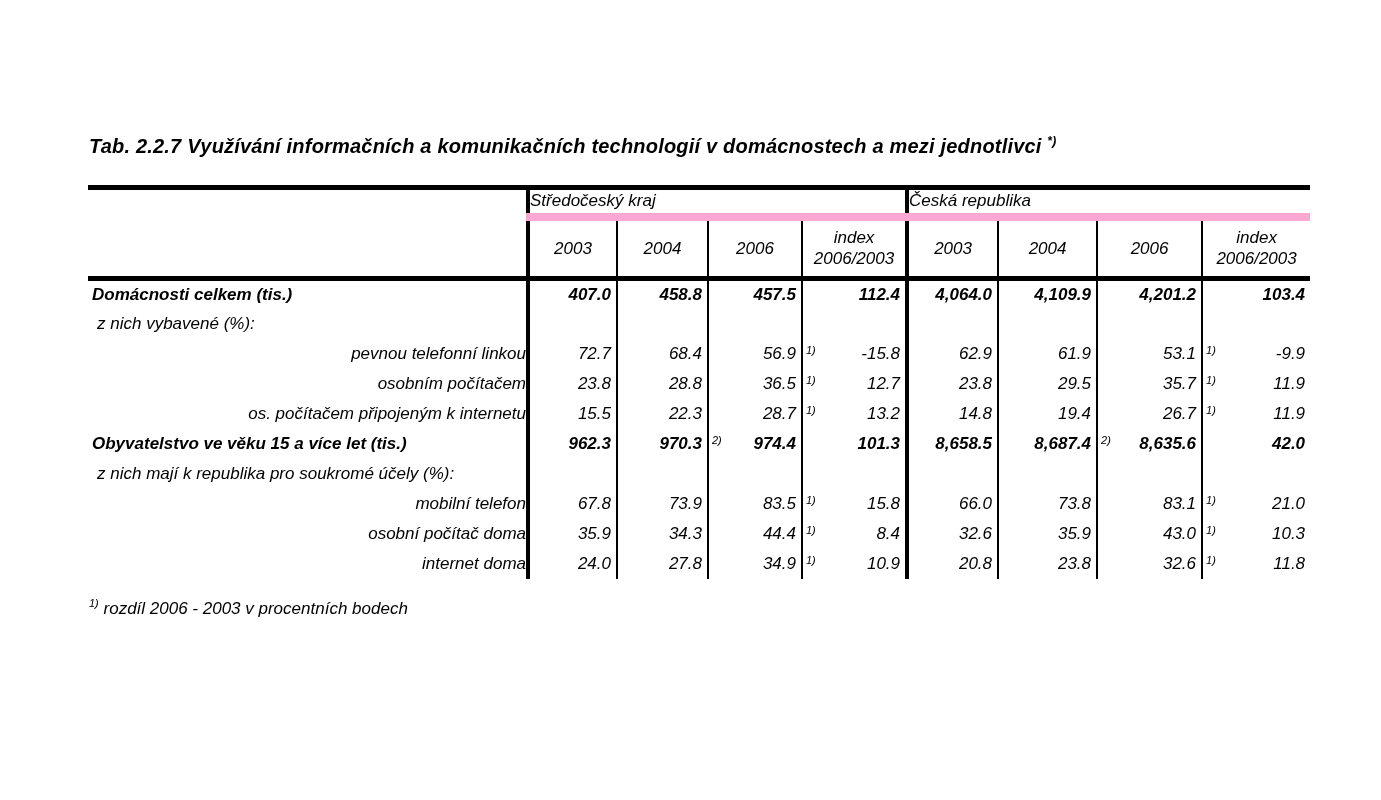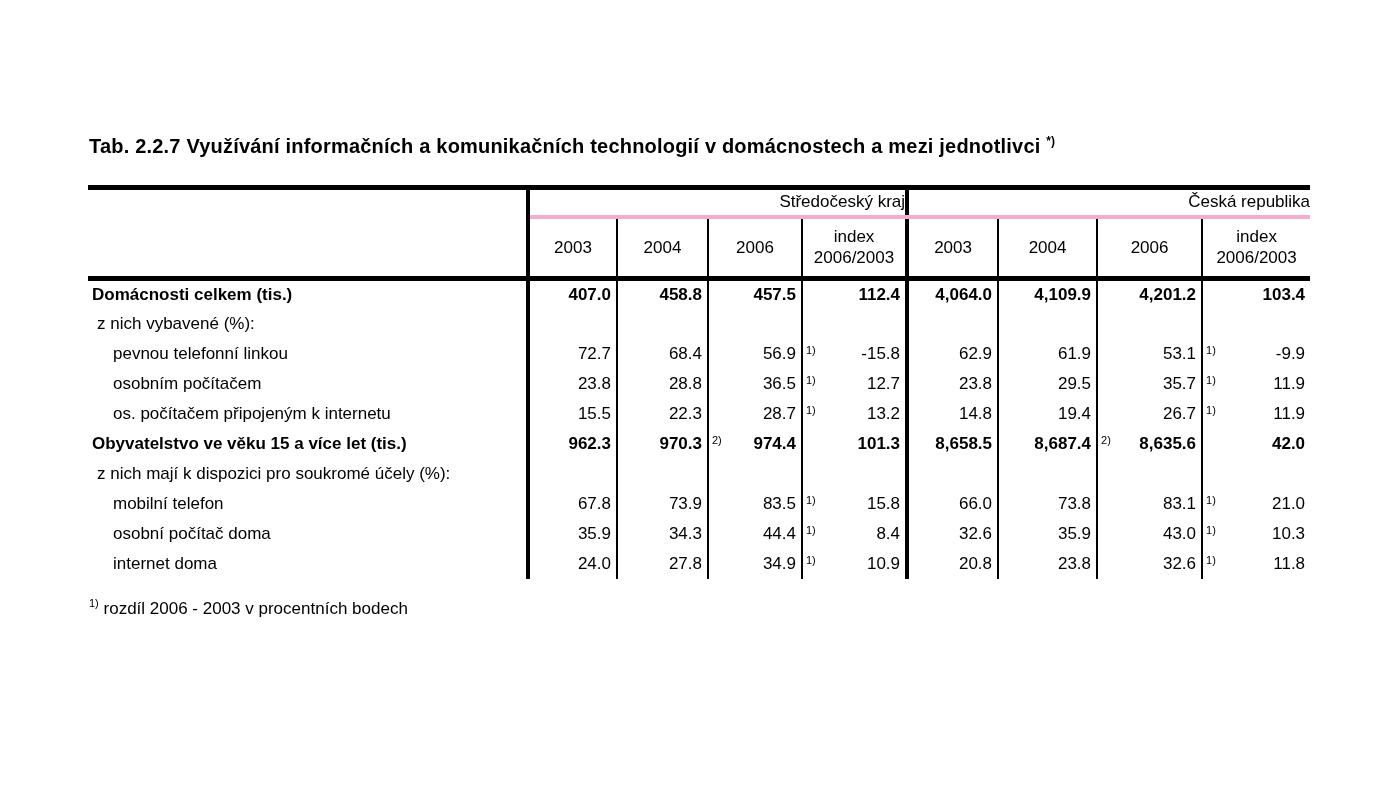--- a/index.html
+++ b/index.html
@@ -5,20 +5,21 @@
   * { box-sizing: border-box; }
   html, body { margin: 0; padding: 0; background: #ffffff; }
   .page {
     position: relative;
     width: 1381px;
     height: 800px;
     background: #ffffff;
     color: #000000;
     font-family: "Liberation Sans", "DejaVu Sans", sans-serif;
     overflow: hidden;
+    font-style: italic;
   }
   .title {
     position: absolute;
     left: 89px;
     top: 134px;
     font-size: 20px;
     font-weight: bold;
     margin: 0;
     white-space: nowrap;
     letter-spacing: 0.2px;
@@ -35,24 +36,24 @@
     font-size: 17px;
     border-top: 5px solid #000;
   }
   
   thead td.stub {
     border-right: 4px solid #000;
     border-bottom: 5px solid #000;
   }
   thead th.group {
     font-weight: normal;
-    text-align: right;
+    text-align: left;
     vertical-align: middle;
     height: 29px;
-    border-bottom: 4px solid #f9a8d4;
+    border-bottom: 8px solid #f9a8d4;
     border-left: 4px solid #000;
     padding: 0;
   }
   thead tr.years th {
     font-weight: normal;
     text-align: center;
     vertical-align: middle;
     height: 62px;
     padding: 2px 6px;
     line-height: 1.25;
@@ -61,21 +62,21 @@
   thead tr.years th.t2003a { border-left: 4px solid #000; }
   thead tr.years th.thin   { border-left: 2px solid #000; }
   thead tr.years th.t2003b { border-left: 4px solid #000; }
 
   
   tbody tr { height: 30px; }
   tbody td { padding: 0; vertical-align: middle; }
   td.label { text-align: left; white-space: nowrap; overflow: hidden; }
   td.label.ind0 { padding-left: 4px;  }
   td.label.ind1 { padding-left: 9px;  }
-  td.label.ind2 { padding-left: 25px; }
+  td.label.ind2 { padding-left: 25px; text-align: right; }
   tr.bold td.label, tr.bold .val { font-weight: bold; }
 
   td.num { border-left: 2px solid #000; }
   td.num.c0 { border-left: 4px solid #000; }
   td.num.c4 { border-left: 4px solid #000; }
 
   .cellflex {
     display: flex;
     justify-content: space-between;
     align-items: center;
@@ -443,21 +444,21 @@
             </div>
           </td>
           <td class="num c7">
             <div class="cellflex">
               <span class="mark"></span>
               <span class="val">42.0</span>
             </div>
           </td>
         </tr>
         <tr>
-          <td class="label ind1">z nich mají k dispozici pro soukromé účely (%):</td>
+          <td class="label ind1">z nich mají k republika pro soukromé účely (%):</td>
           <td class="num c0">
             <div class="cellflex">
               <span class="mark"></span>
               <span class="val"></span>
             </div>
           </td>
           <td class="num c1">
             <div class="cellflex">
               <span class="mark"></span>
               <span class="val"></span>

